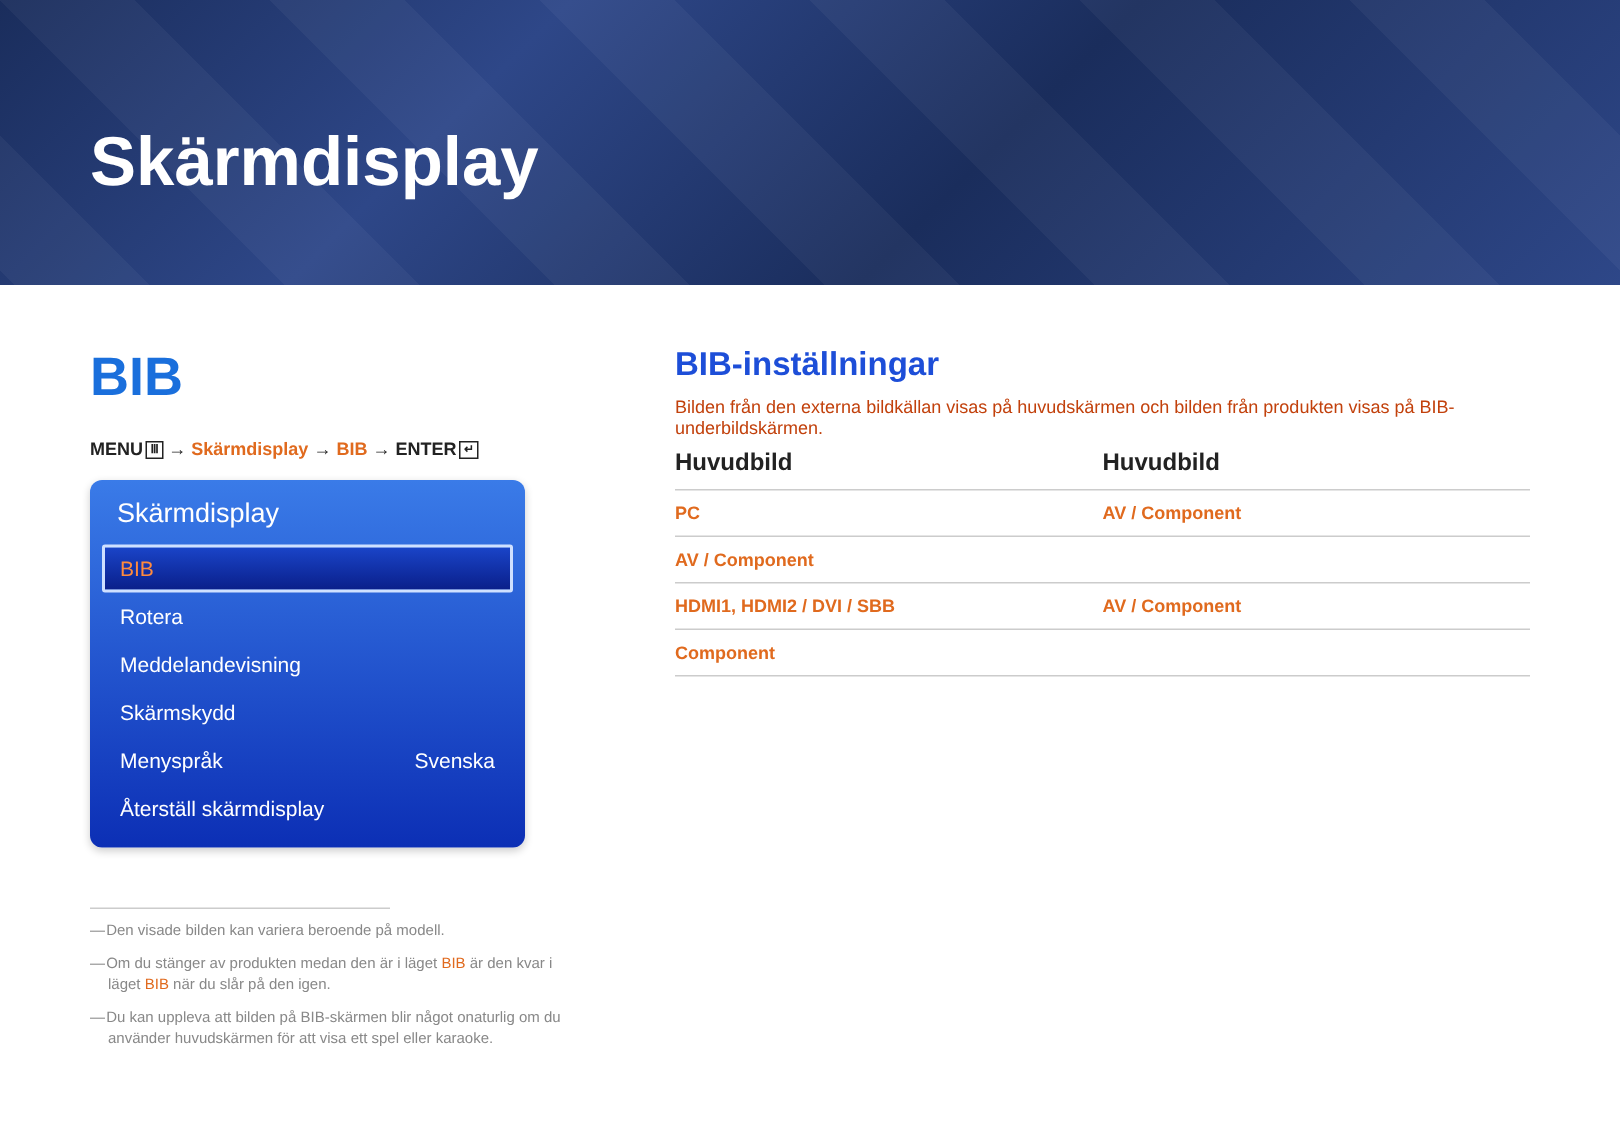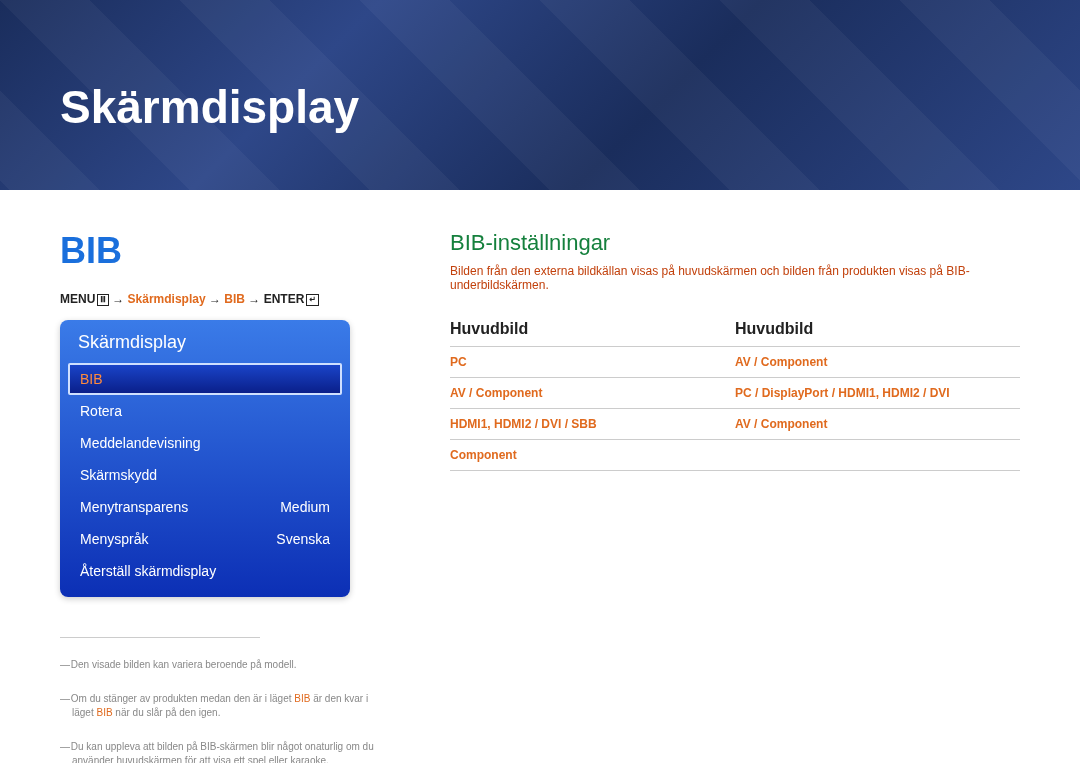--- a/index.html
+++ b/index.html
@@ -95,40 +95,39 @@
     font-weight: 500;
   }
   .footnotes {
     margin-top: 40px;
     border-top: 1px solid #ccc;
     width: 200px;
   }
   .footnote {
     font-size: 10px;
     color: #888;
-    margin-top: 20px;
+    margin-top: 8px;
     line-height: 1.4;
     padding-left: 12px;
     text-indent: -12px;
     width: 330px;
   }
   .footnote::before { content: "― "; letter-spacing: -1px; }
   .footnote .orange { color: #e06a1e; }
   .right-heading {
     font-size: 22px;
-    font-weight: 400;
-    color: #15803d;
+    font-weight: 700;
+    color: #1d4ed8;
   }
   .right-desc {
     font-size: 12px;
     color: #c2410c;
     margin-top: 8px;
   }
   .table {
-    margin-top: 20px;
     width: 100%;
   }
   .table-row {
     display: flex;
     border-bottom: 1px solid #ccc;
     padding: 8px 0;
   }
   .table-header .cell {
     font-size: 16px;
     font-weight: 600;
@@ -171,24 +170,20 @@
         </div>
         <div class="menu-item">
           <span>Meddelandevisning</span>
           <span></span>
         </div>
         <div class="menu-item">
           <span>Skärmskydd</span>
           <span></span>
         </div>
         <div class="menu-item">
-          <span>Menytransparens</span>
-          <span>Medium</span>
-        </div>
-        <div class="menu-item">
           <span>Menyspråk</span>
           <span>Svenska</span>
         </div>
         <div class="menu-item">
           <span>Återställ skärmdisplay</span>
           <span></span>
         </div>
       </div>
     </div>
 
@@ -208,21 +203,20 @@
       <div class="table-row table-header">
         <div class="cell">Huvudbild</div>
         <div class="cell">Huvudbild</div>
       </div>
       <div class="table-row">
         <div class="cell orange">PC</div>
         <div class="cell orange">AV / Component</div>
       </div>
       <div class="table-row">
         <div class="cell orange">AV / Component</div>
-        <div class="cell orange">PC / DisplayPort / HDMI1, HDMI2 / DVI</div>
       </div>
       <div class="table-row">
         <div class="cell orange">HDMI1, HDMI2 / DVI / SBB</div>
         <div class="cell orange">AV / Component</div>
       </div>
       <div class="table-row">
         <div class="cell orange">Component</div>
       </div>
     </div>
   </div>

